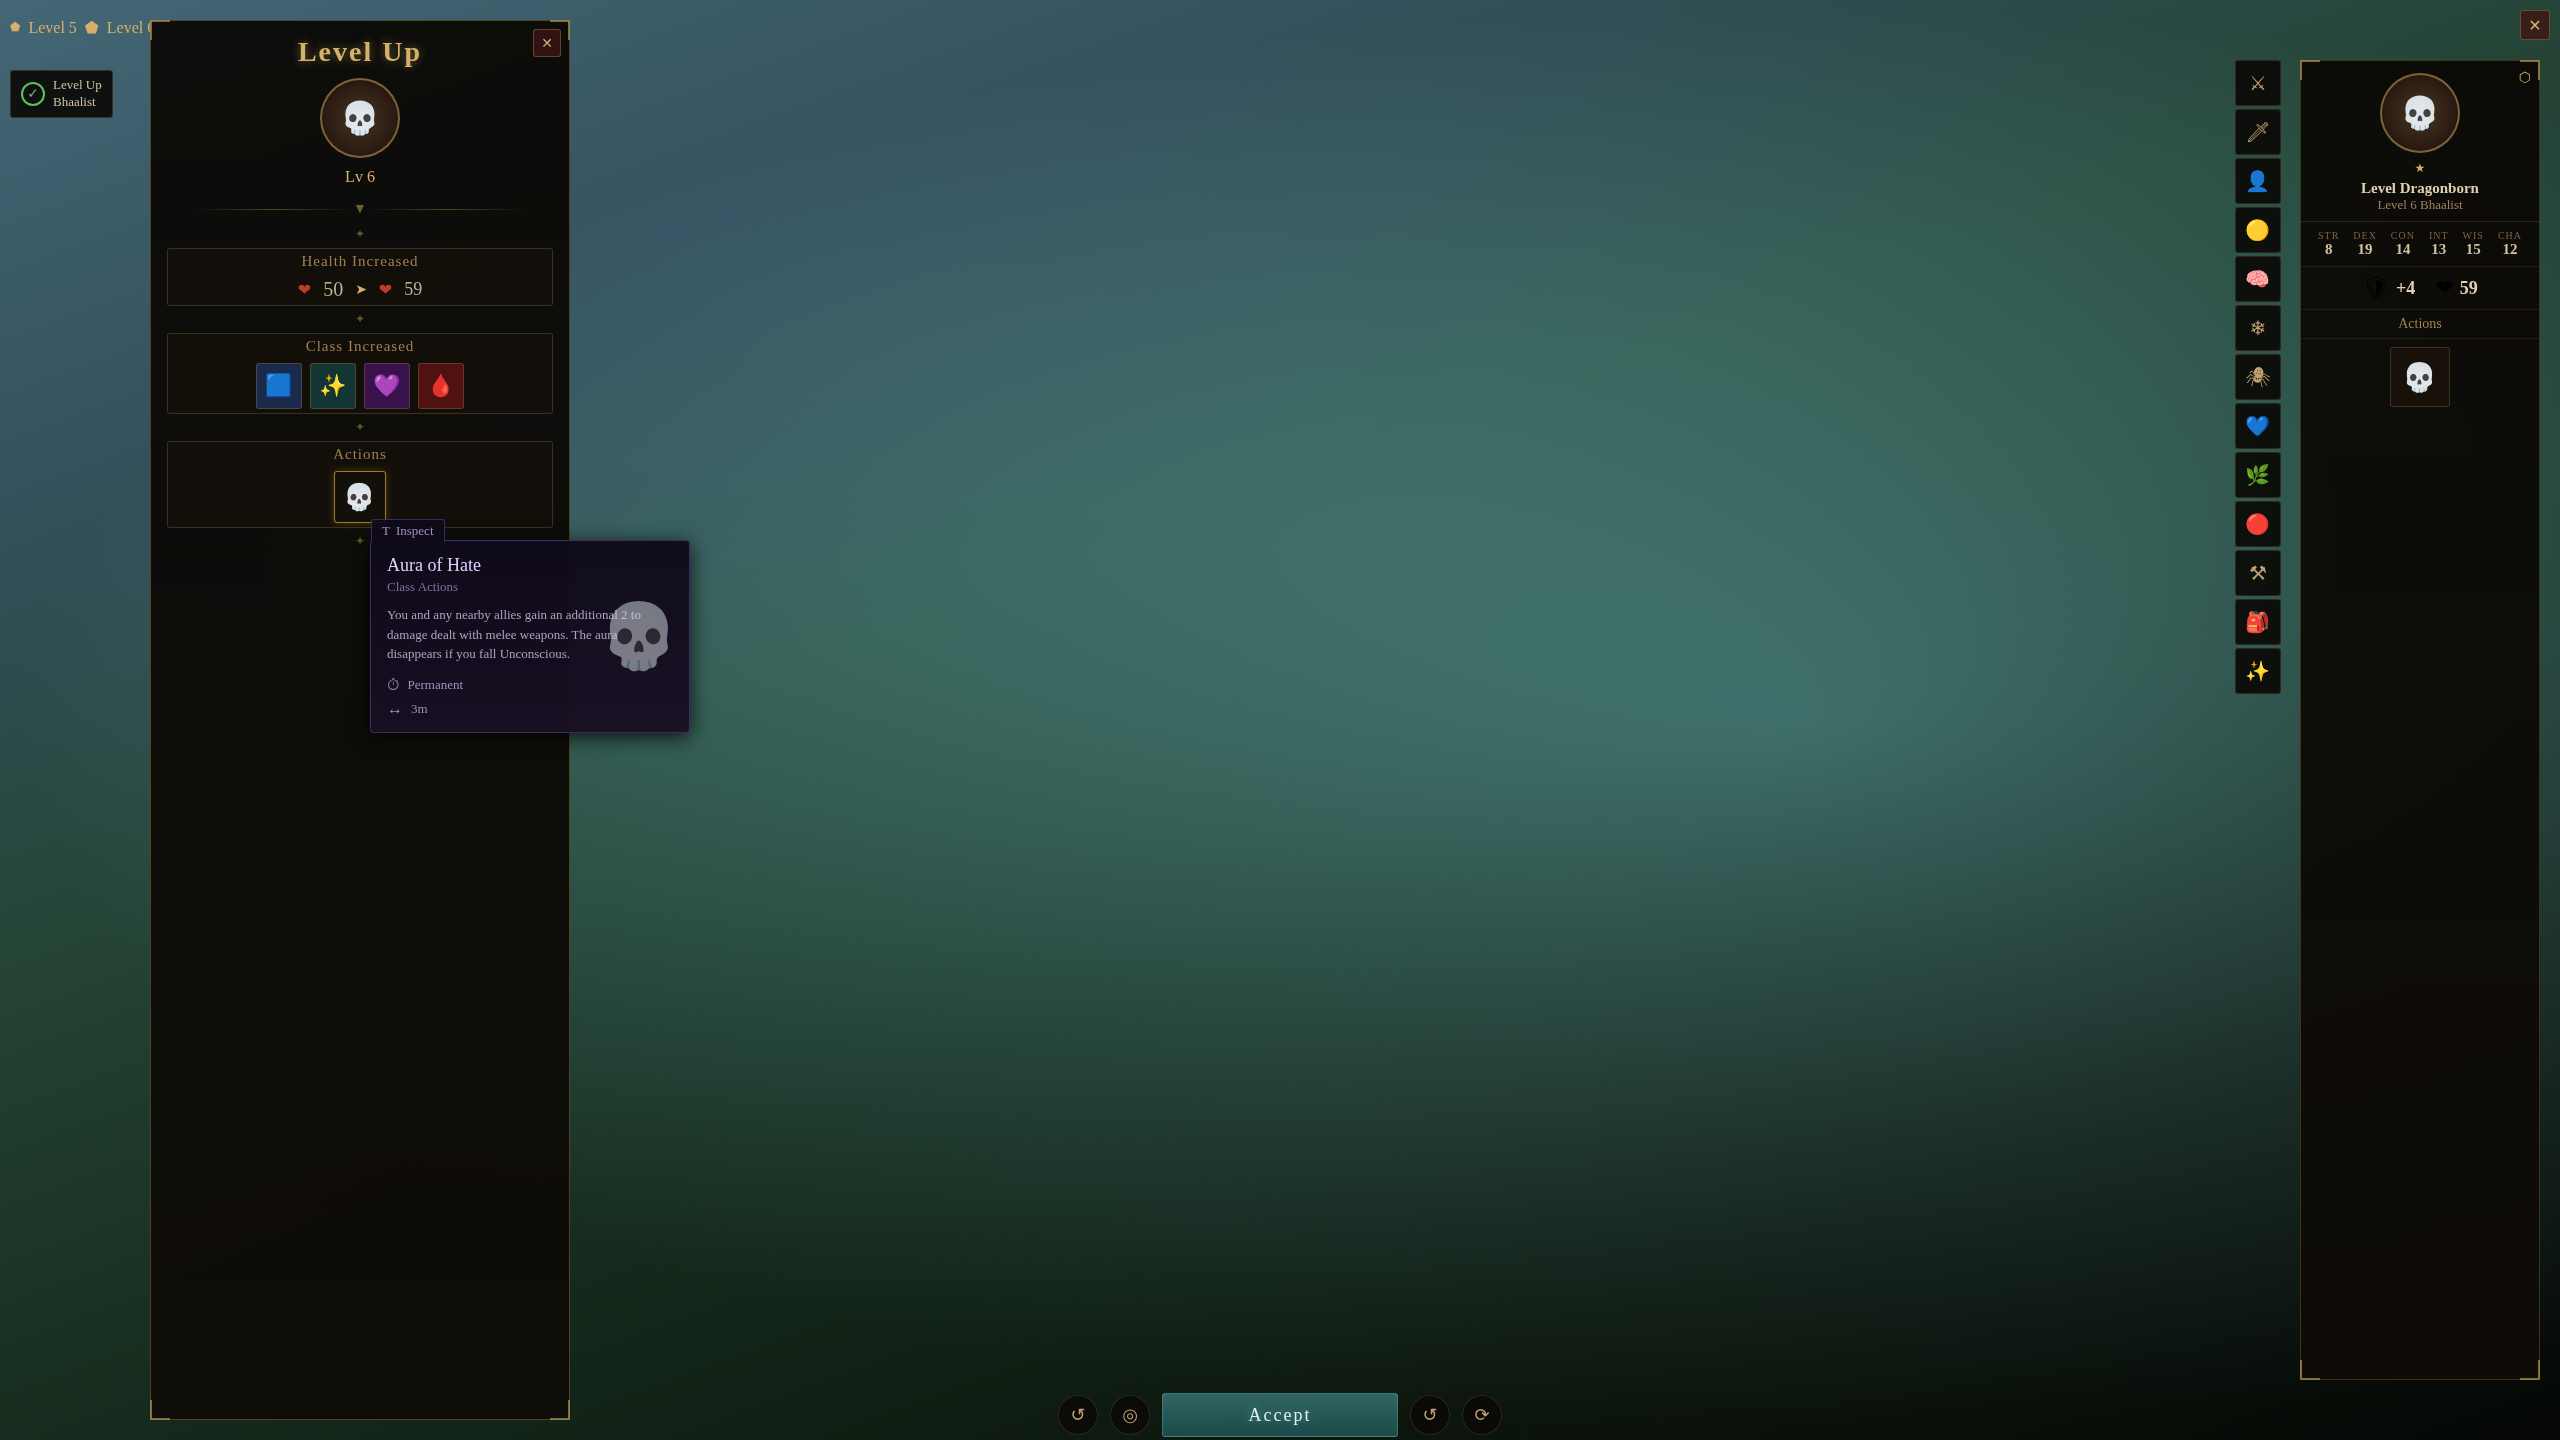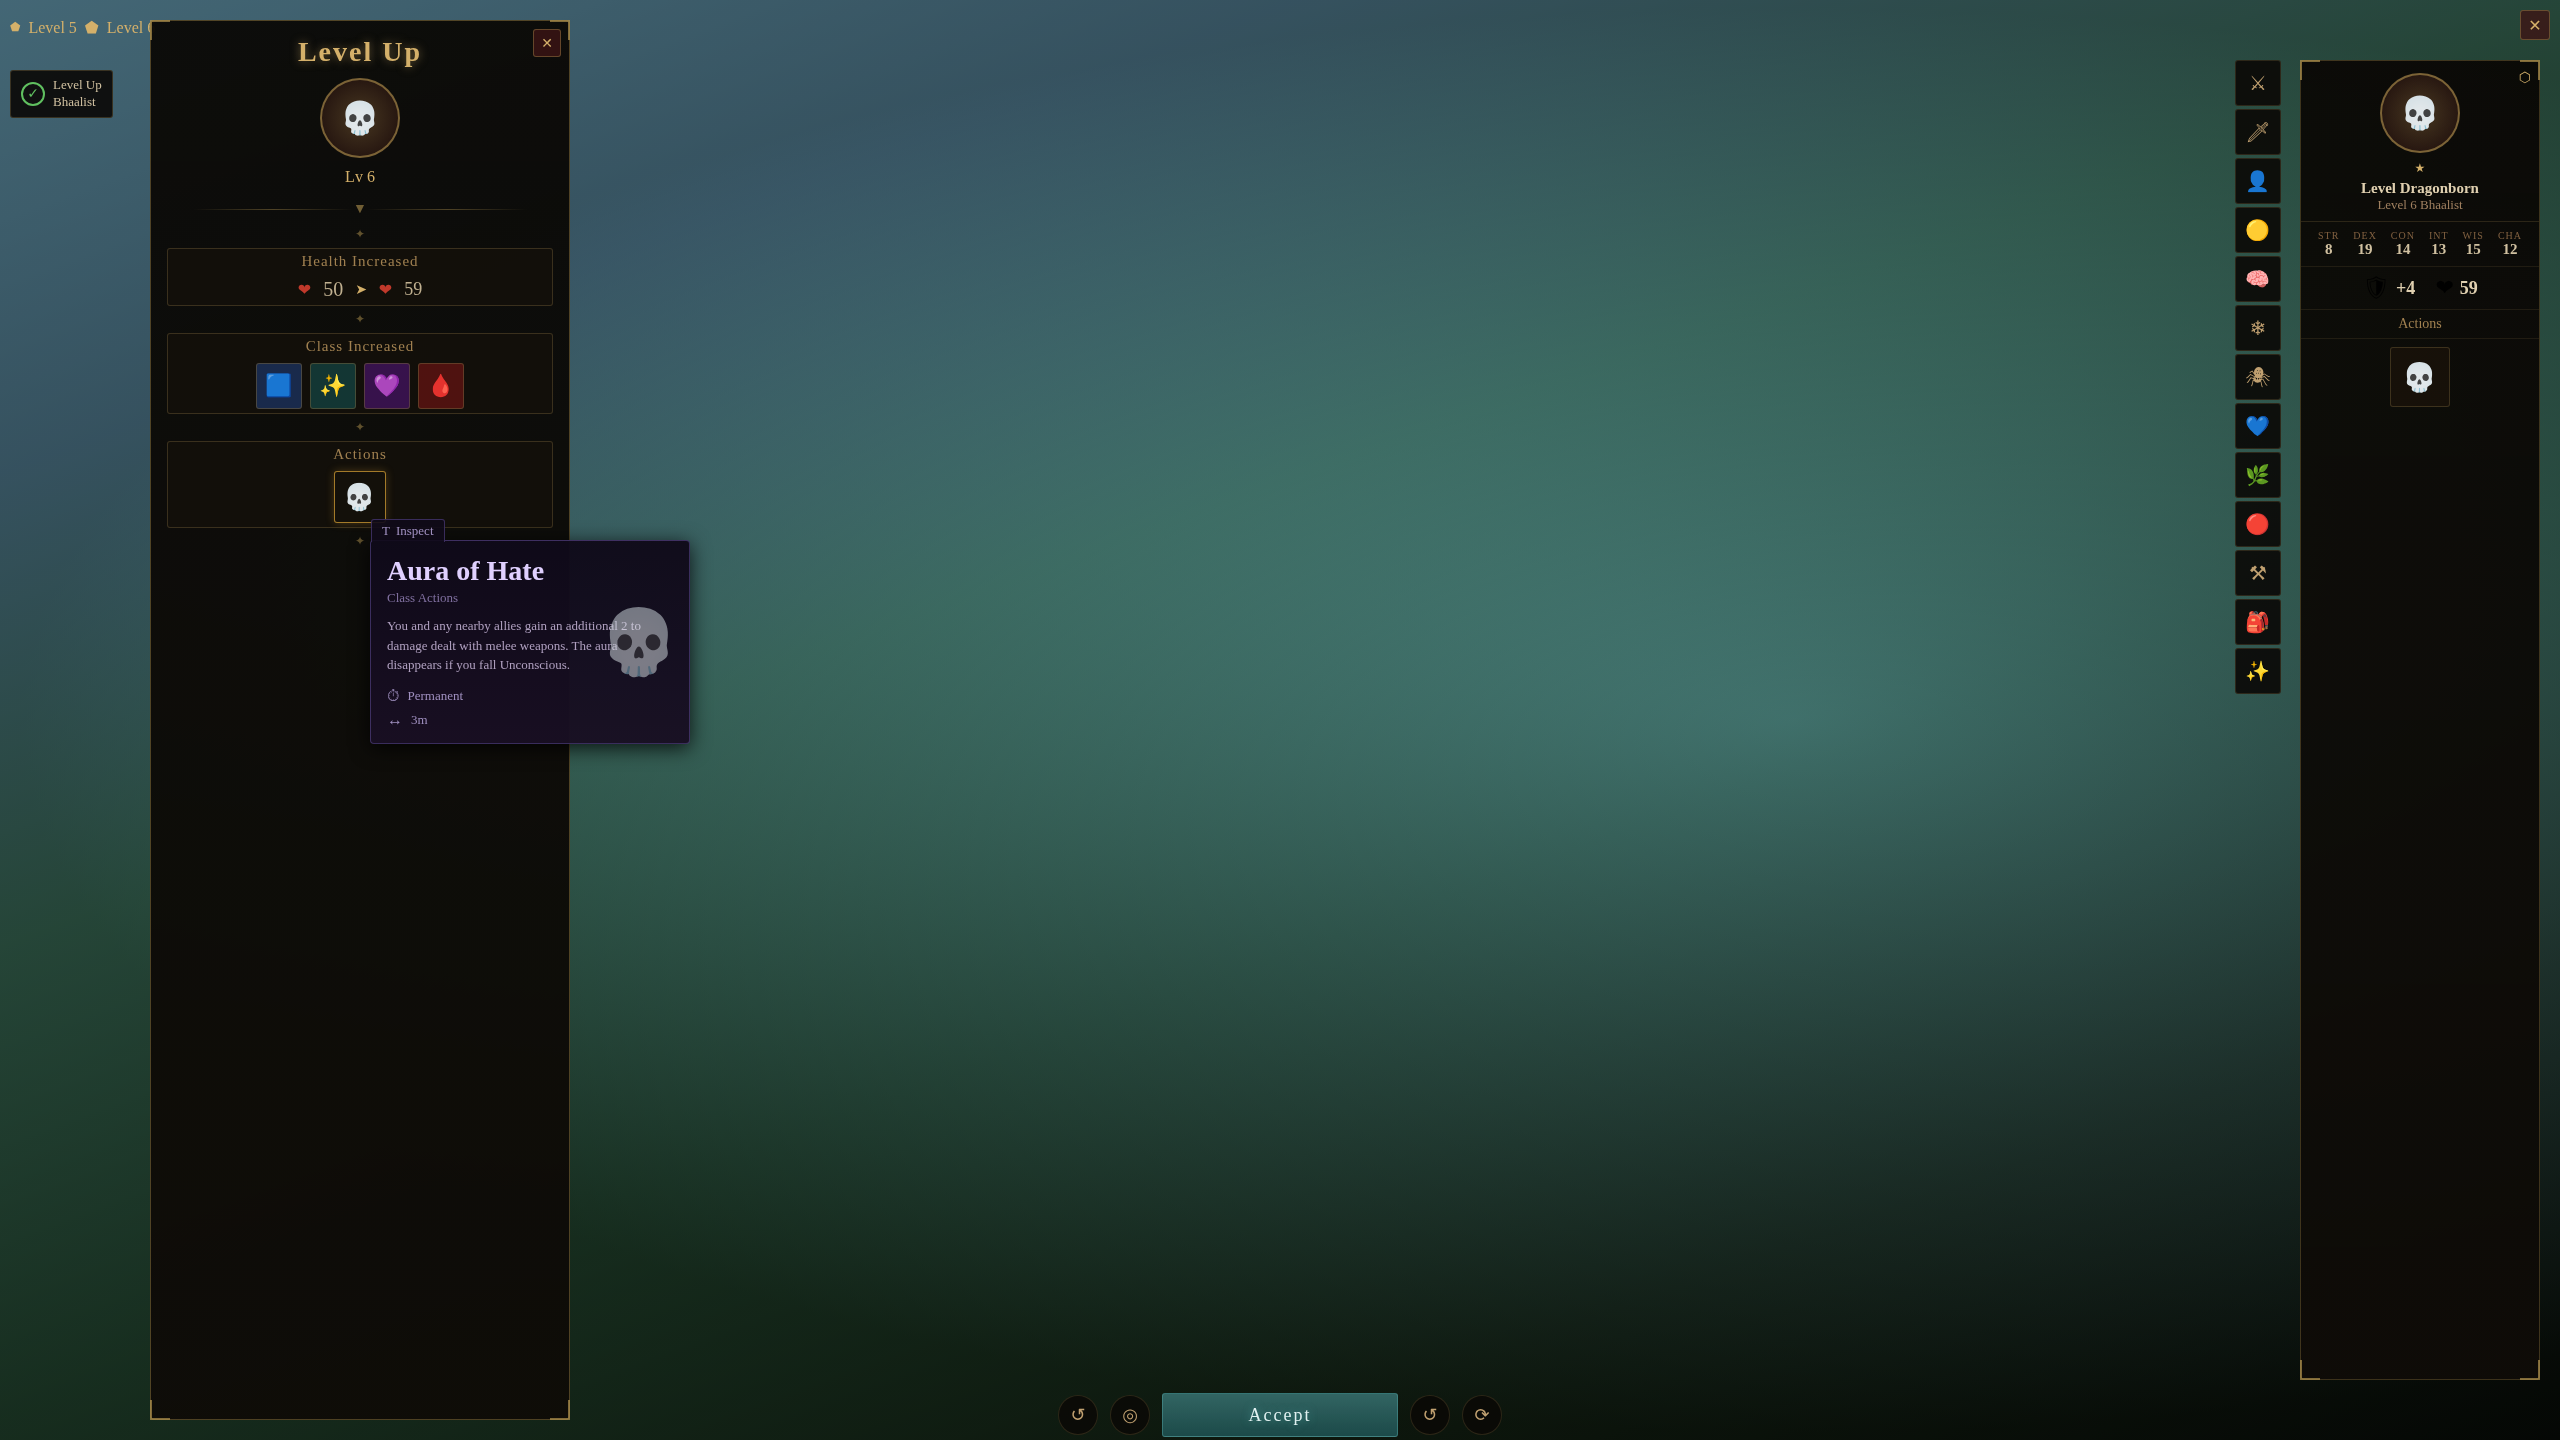--- a/index.html
+++ b/index.html
@@ -240,24 +240,24 @@
       padding: 3px 10px;
       font-size: 13px;
       color: #a090c0;
       border-radius: 3px 3px 0 0;
       display: flex;
       align-items: center;
       gap: 6px;
     }
 
     .tooltip-title {
-      font-size: 28px;
+      font-size: 18px;
       color: #e0d0ff;
       margin-bottom: 3px;
-      font-weight: bold;
+      font-weight: normal;
     }
 
     .tooltip-subtitle {
       font-size: 13px;
       color: #8070a0;
       margin-bottom: 10px;
     }
 
     .tooltip-desc {
       font-size: 13px;

